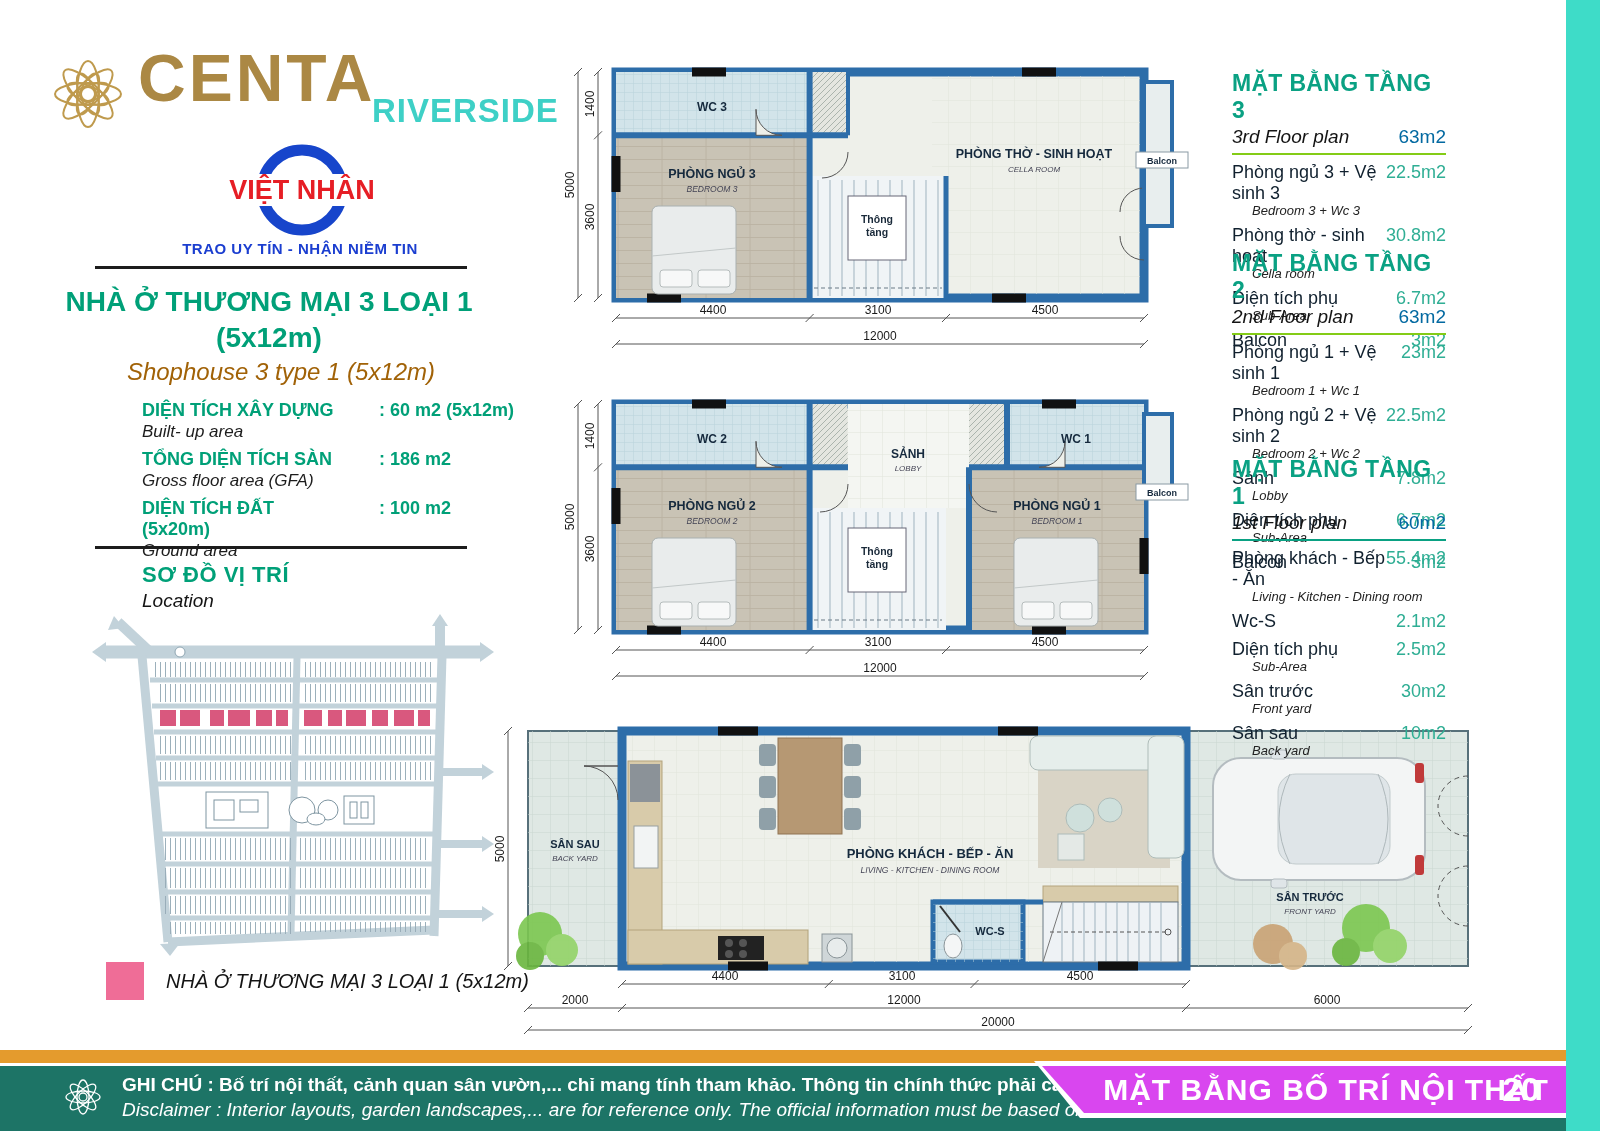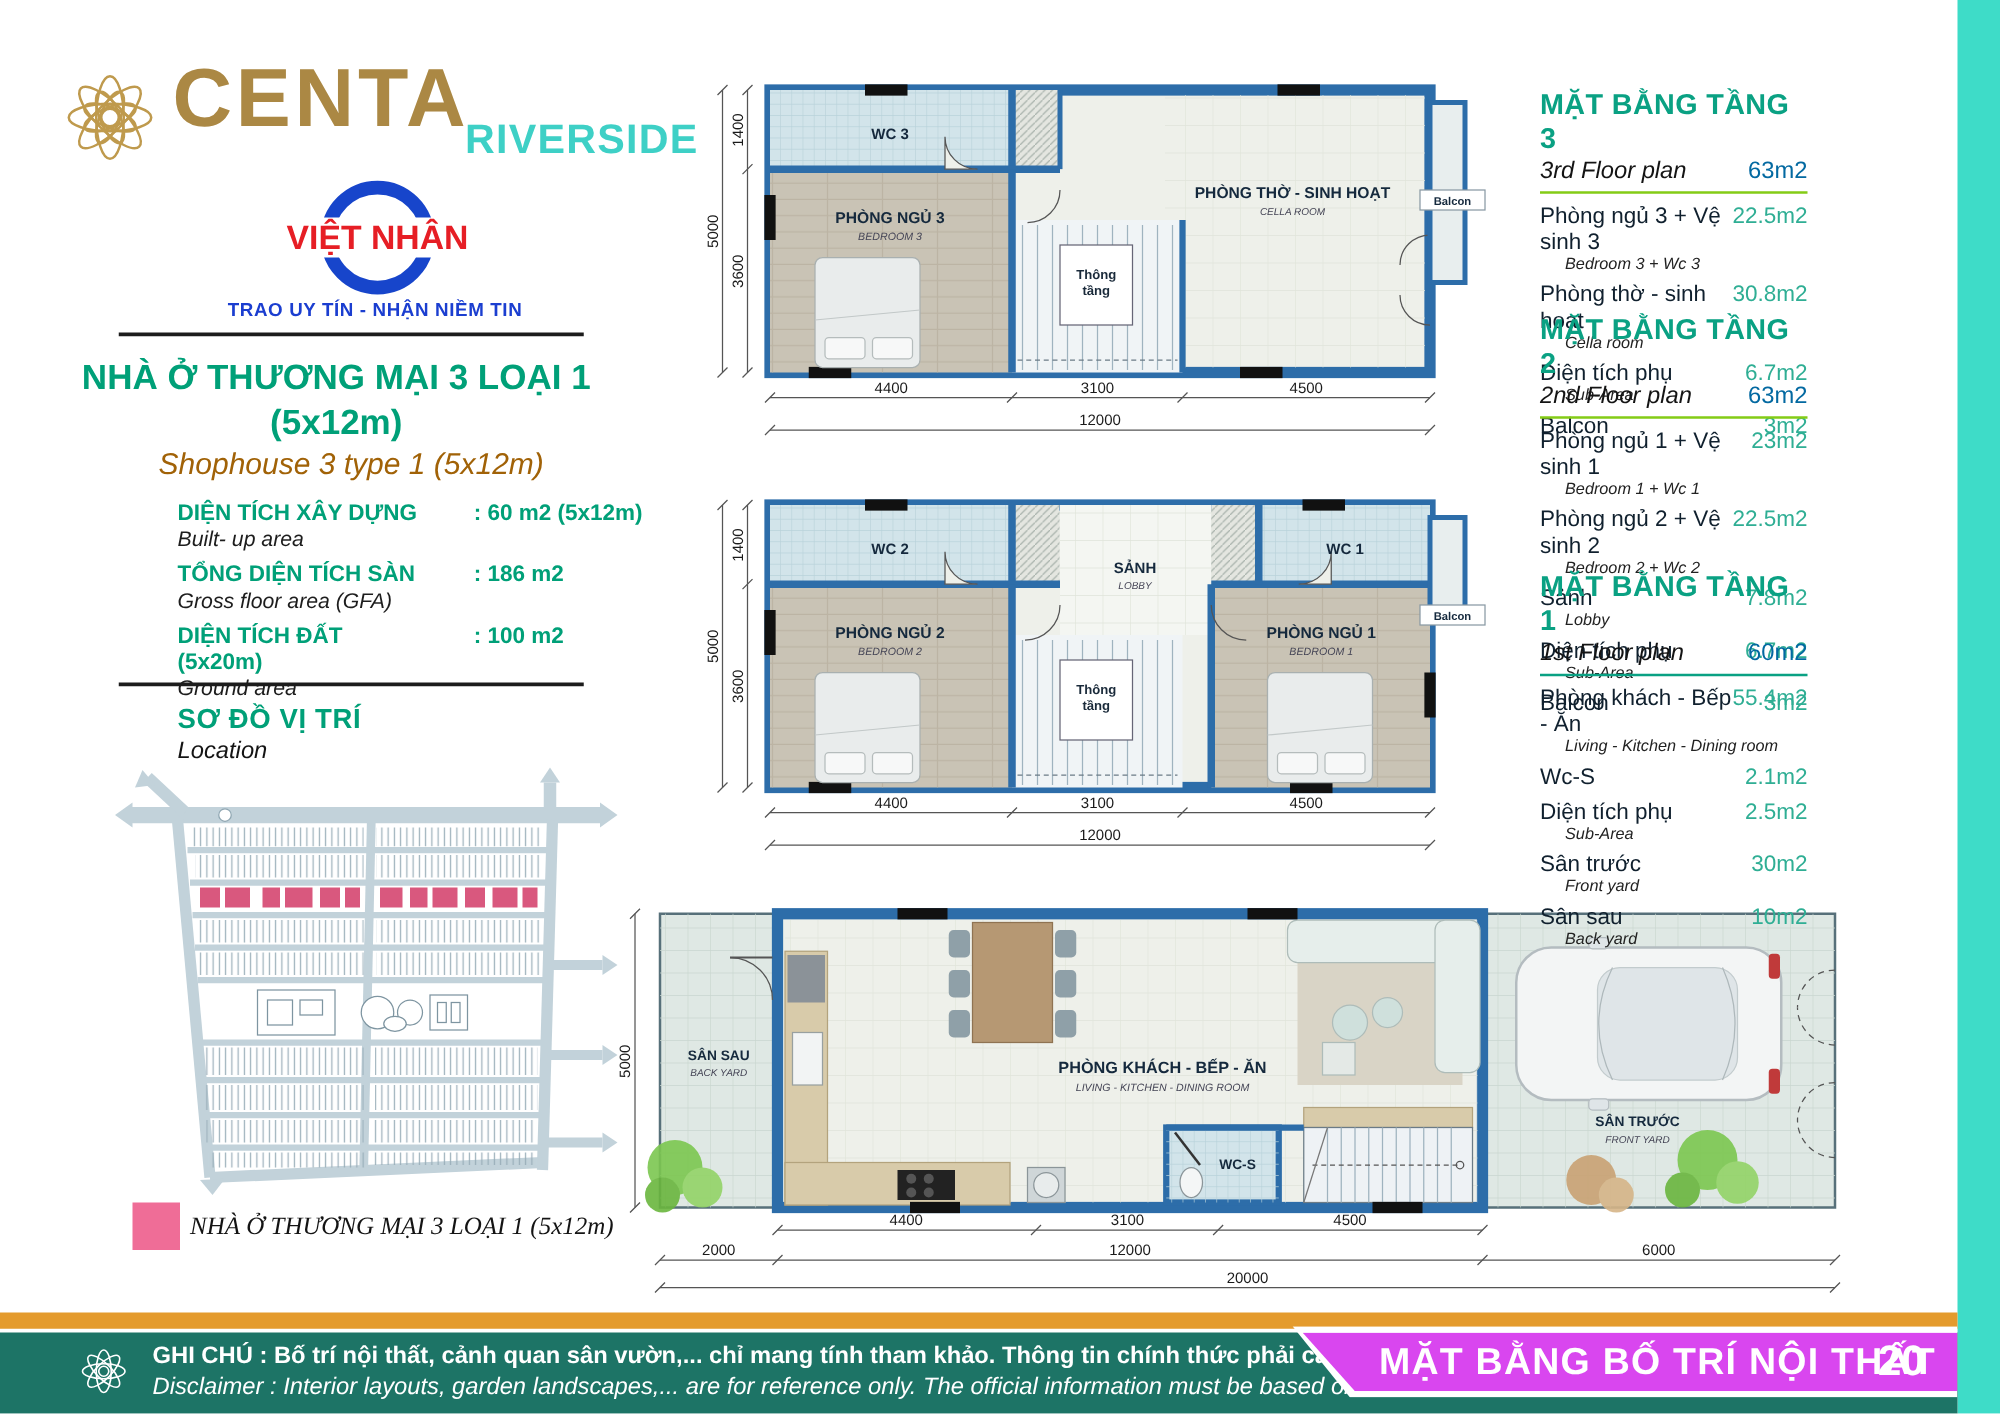--- a/index.html
+++ b/index.html
@@ -17,21 +17,21 @@
   .divider{height:3px;background:#1c1c1c;}
 
   .main-title{width:446px;text-align:center;font-size:28px;font-weight:bold;color:#00a078;line-height:36px;}
   .sub-title{width:446px;text-align:center;font-size:24px;font-style:italic;color:#a16207;}
   .spec-label{font-size:18px;font-weight:bold;color:#00a078;display:inline-block;min-width:237px;}
   .spec-value{font-size:18px;font-weight:bold;color:#00a078;}
   .spec-en{font-size:17px;font-style:italic;color:#1d1d1d;margin:1px 0 7px 0;}
 
   .loc-title{font-size:22px;font-weight:bold;color:#00a078;letter-spacing:.5px;}
   .loc-sub{font-size:19px;font-style:italic;color:#141414;margin-top:2px;}
-  .legend-row{display:flex;align-items:center;gap:8px;font-family:Liberation Serif, serif;}
+  .legend-row{display:flex;align-items:center;gap:22px;}
   .legend-swatch{width:38px;height:38px;background:#ef6d97;}
   .legend-text{font-size:20px;font-style:italic;color:#141414;}
 
   
   .ftable{width:214px;}
   .ftable .t-title{font-size:23px;font-weight:bold;color:#0aa183;letter-spacing:.3px;}
   .ftable .t-subrow{display:flex;justify-content:space-between;align-items:baseline;border-bottom:2px solid #84cc16;padding:1px 0 5px 0;margin-top:1px;}
   .ftable .t-sub{font-size:19px;font-style:italic;color:#141414;}
   .ftable .t-total{font-size:19px;color:#0369a1;}
   .ftable .rowvi{display:flex;justify-content:space-between;margin-top:7px;}

